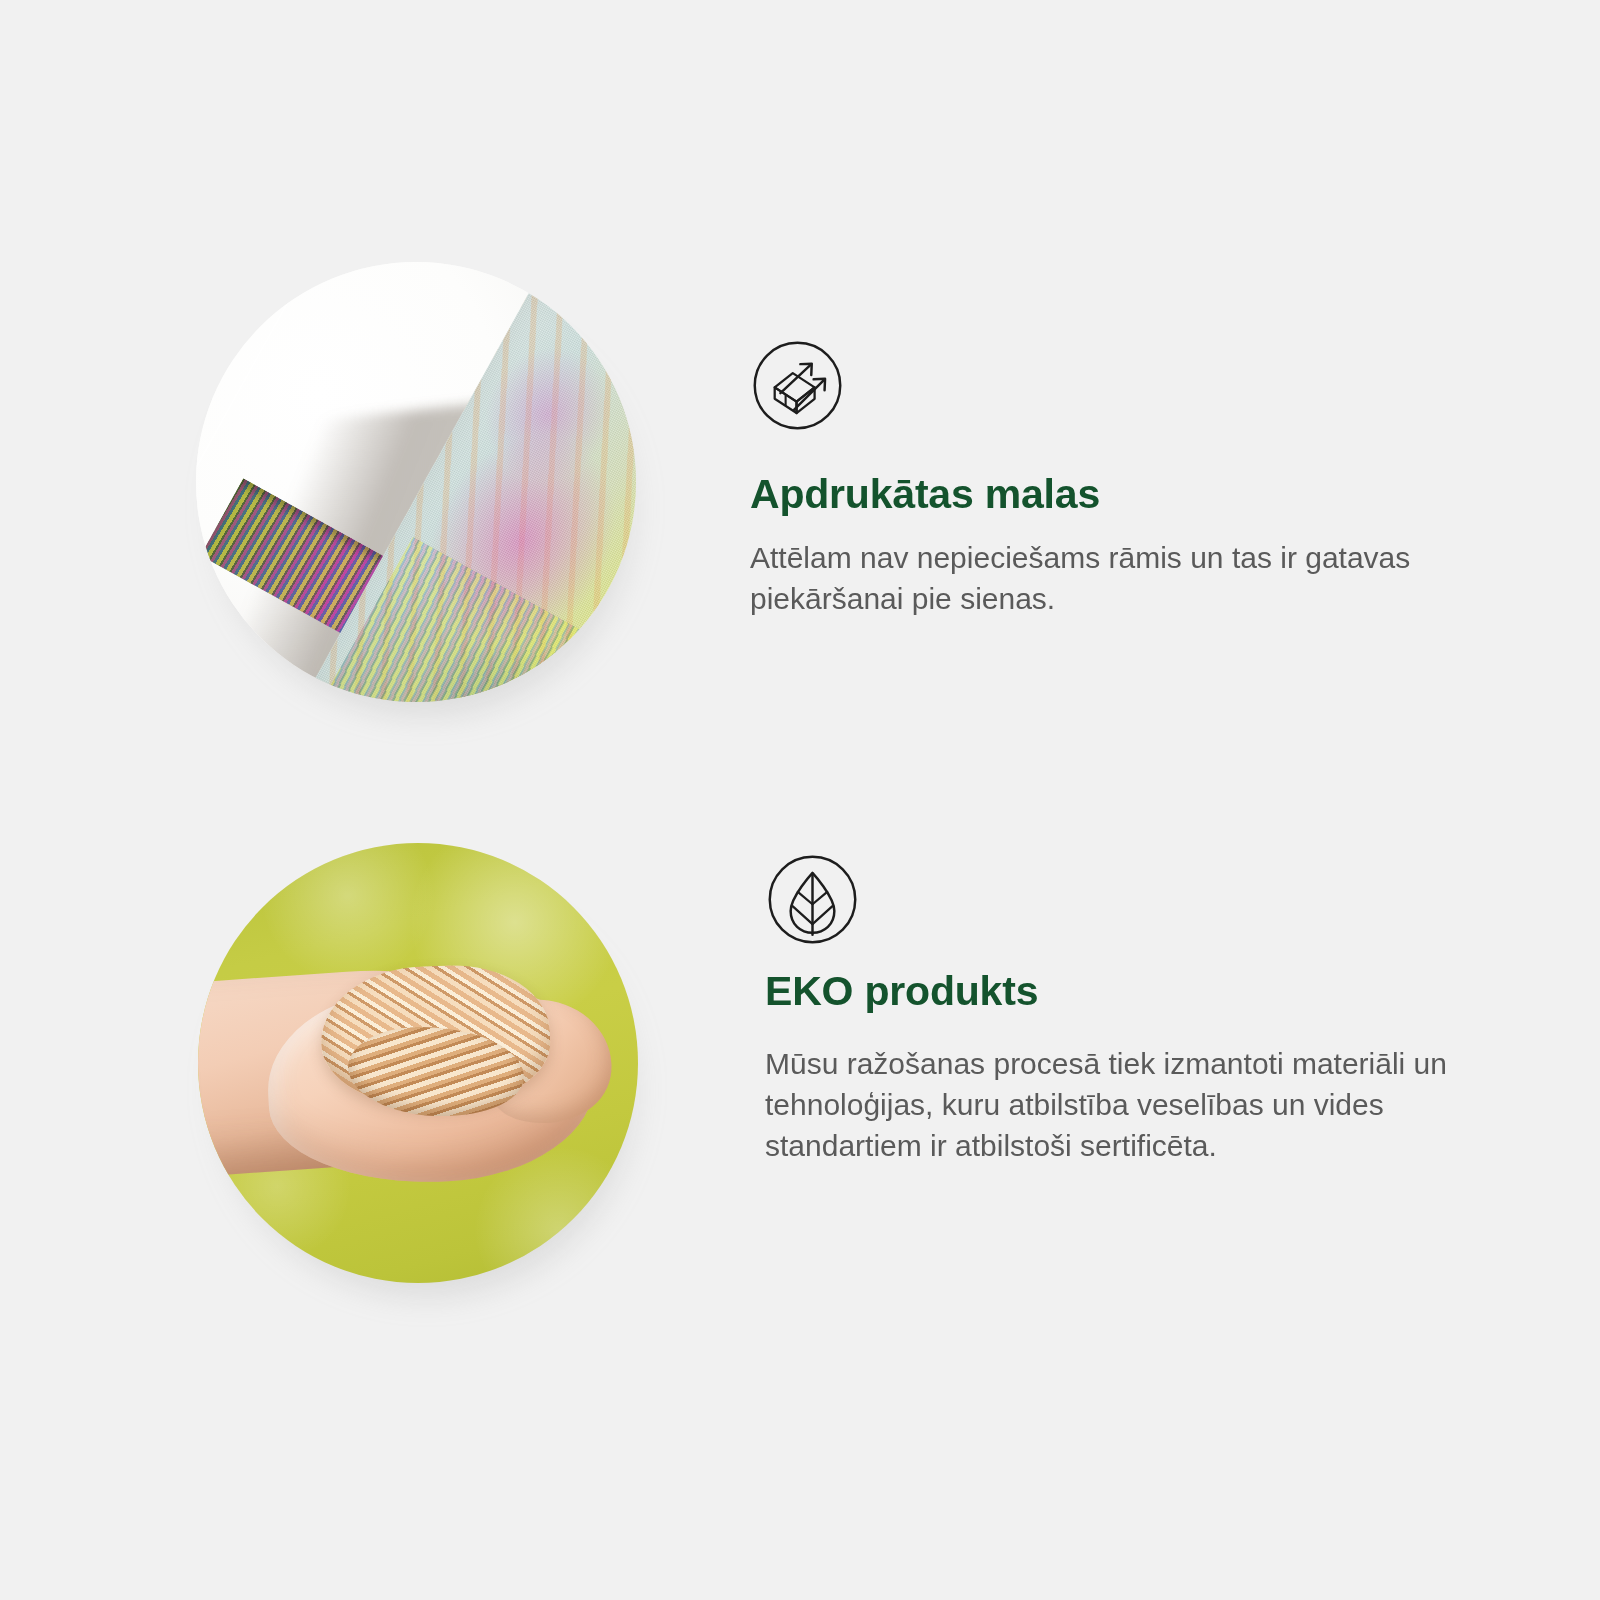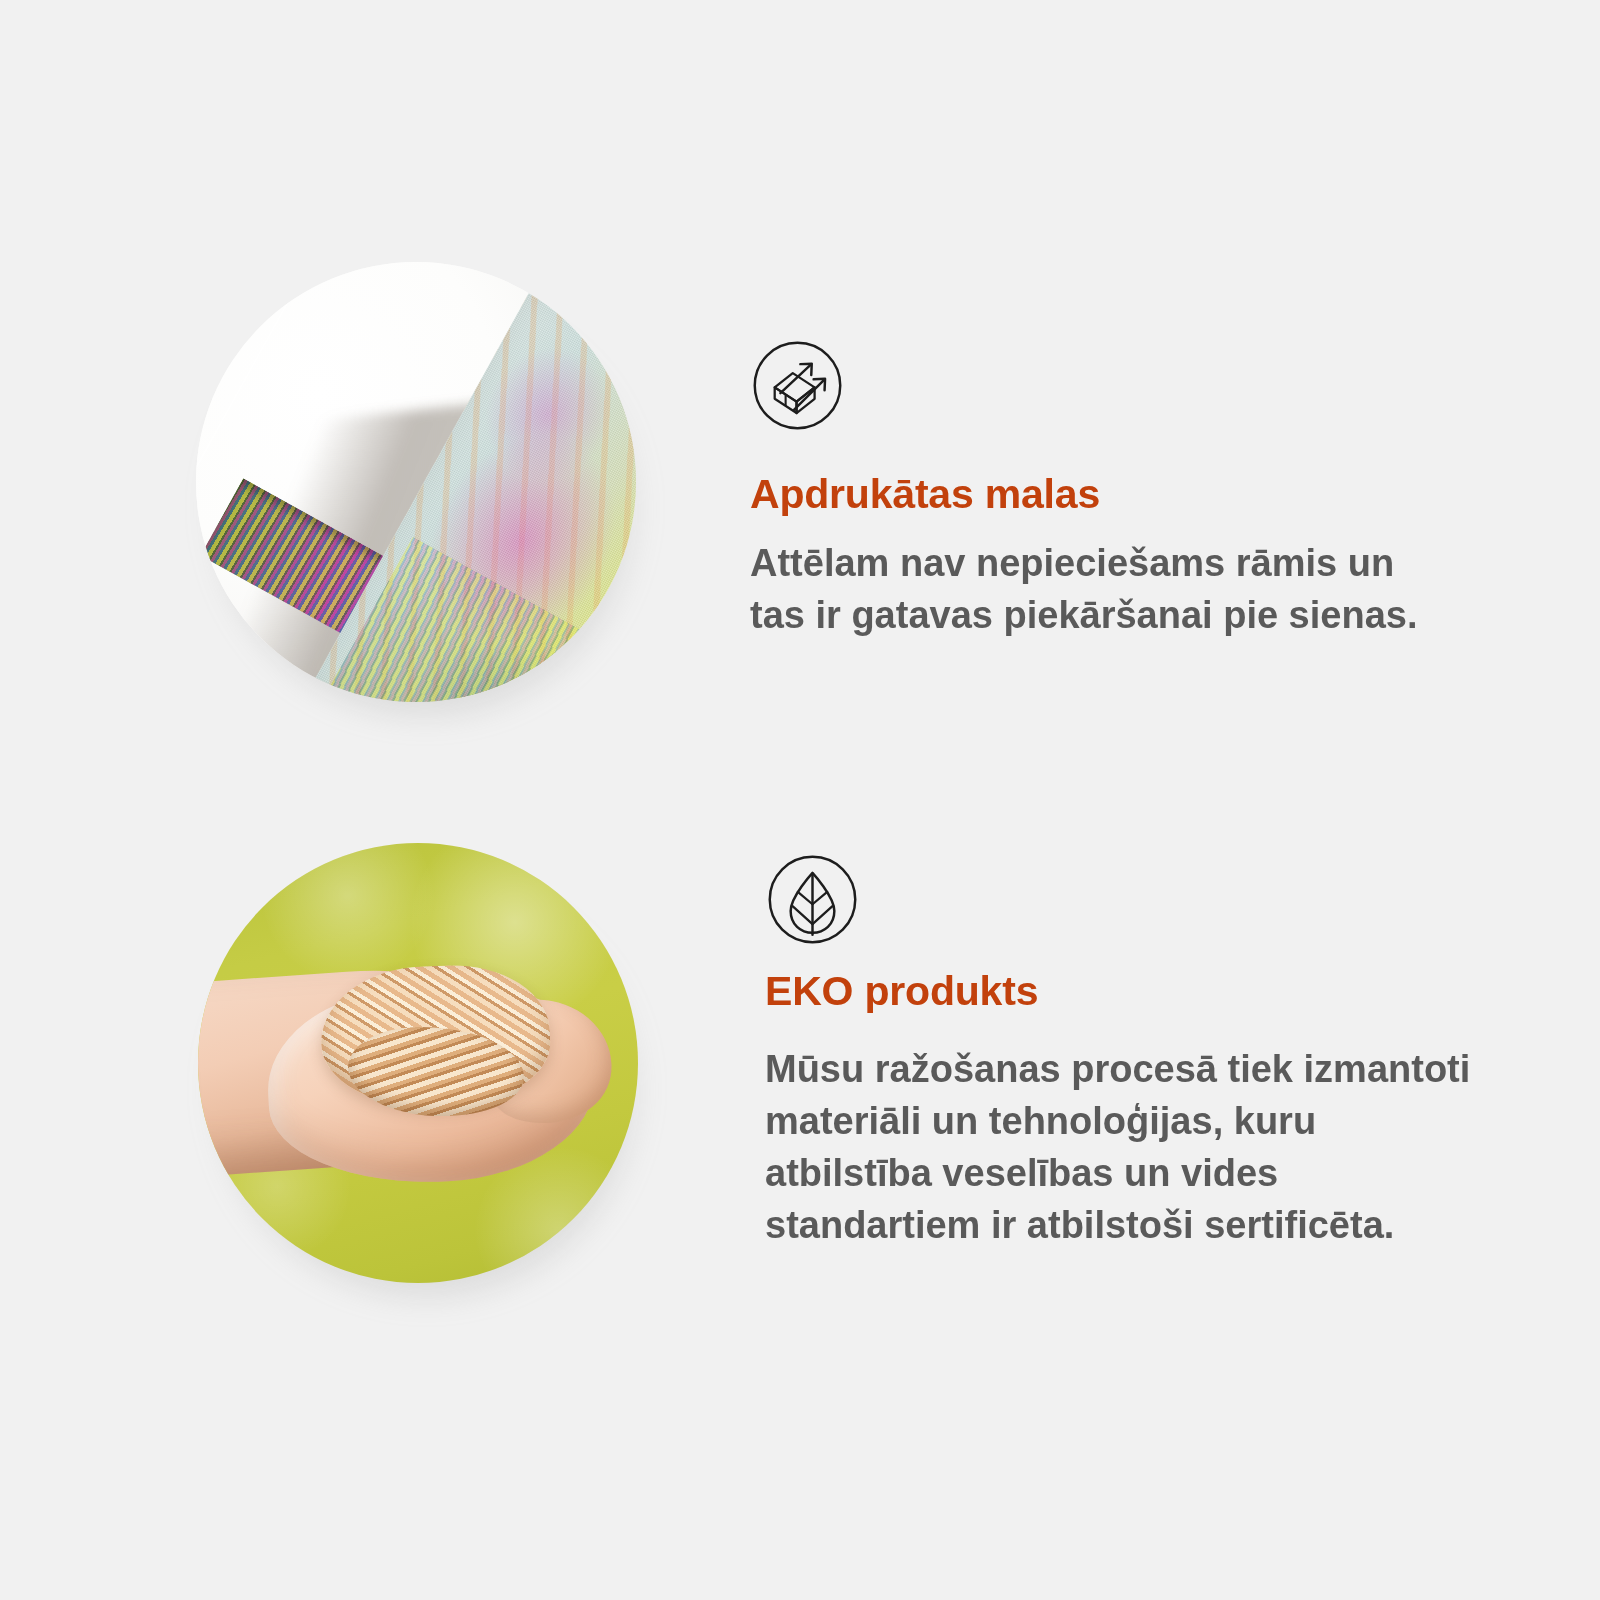--- a/index.html
+++ b/index.html
@@ -249,31 +249,31 @@
     position: absolute;
   }
   .feat-icon {
     width: 95px;
     height: 95px;
     display: block;
   }
   .feat-title {
     font-size: 41px;
     font-weight: 700;
-    color: #c2410c;
+    color: #14532d;
     letter-spacing: -0.2px;
     margin: 0;
     white-space: nowrap;
   }
   .feat-desc {
-    font-size: 38px;
+    font-size: 30px;
     line-height: 1.37;
     color: #5a5a5a;
     margin: 0;
-    font-weight: 700;
+    font-weight: 400;
   }
 
   
   #block-printed-edges       { left: 0;    top: 0; }
   #media-printed-edges       { left: 196px; top: 262px; }
   #text-printed-edges        { left: 750px; top: 338px; width: 700px; }
   #text-printed-edges .feat-title { margin-top: 38px; }
   #text-printed-edges .feat-desc  { margin-top: 19px; width: 690px; }
 
   

